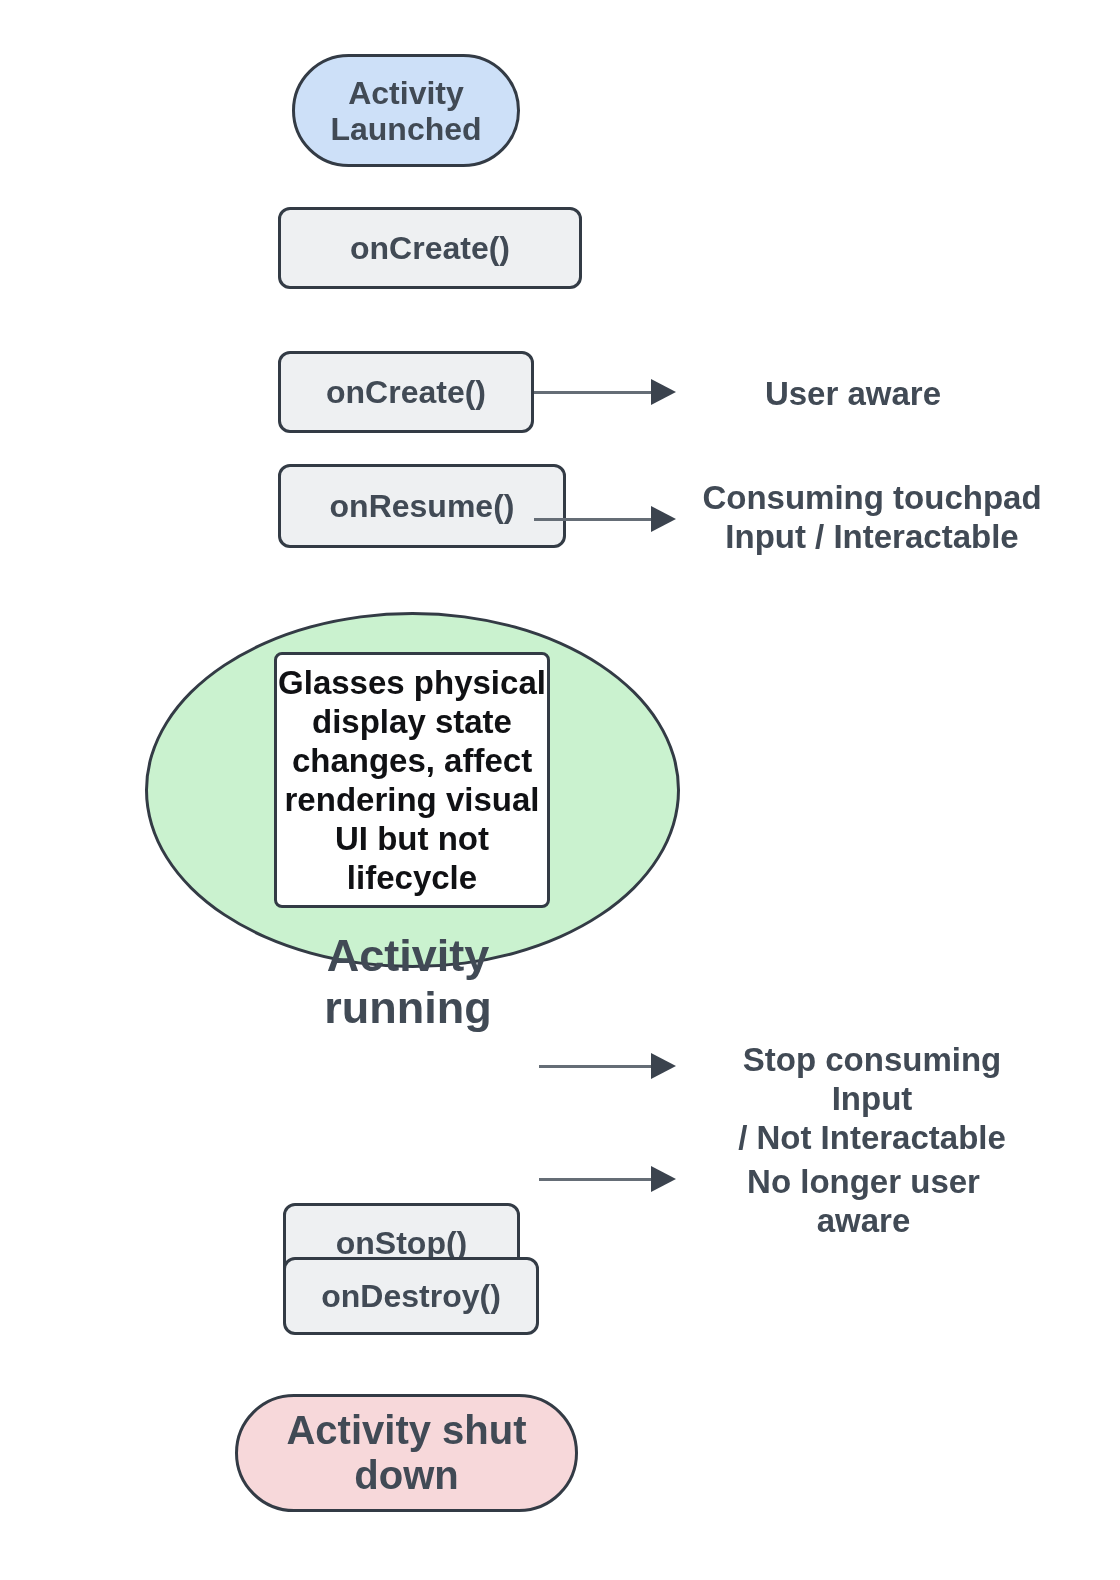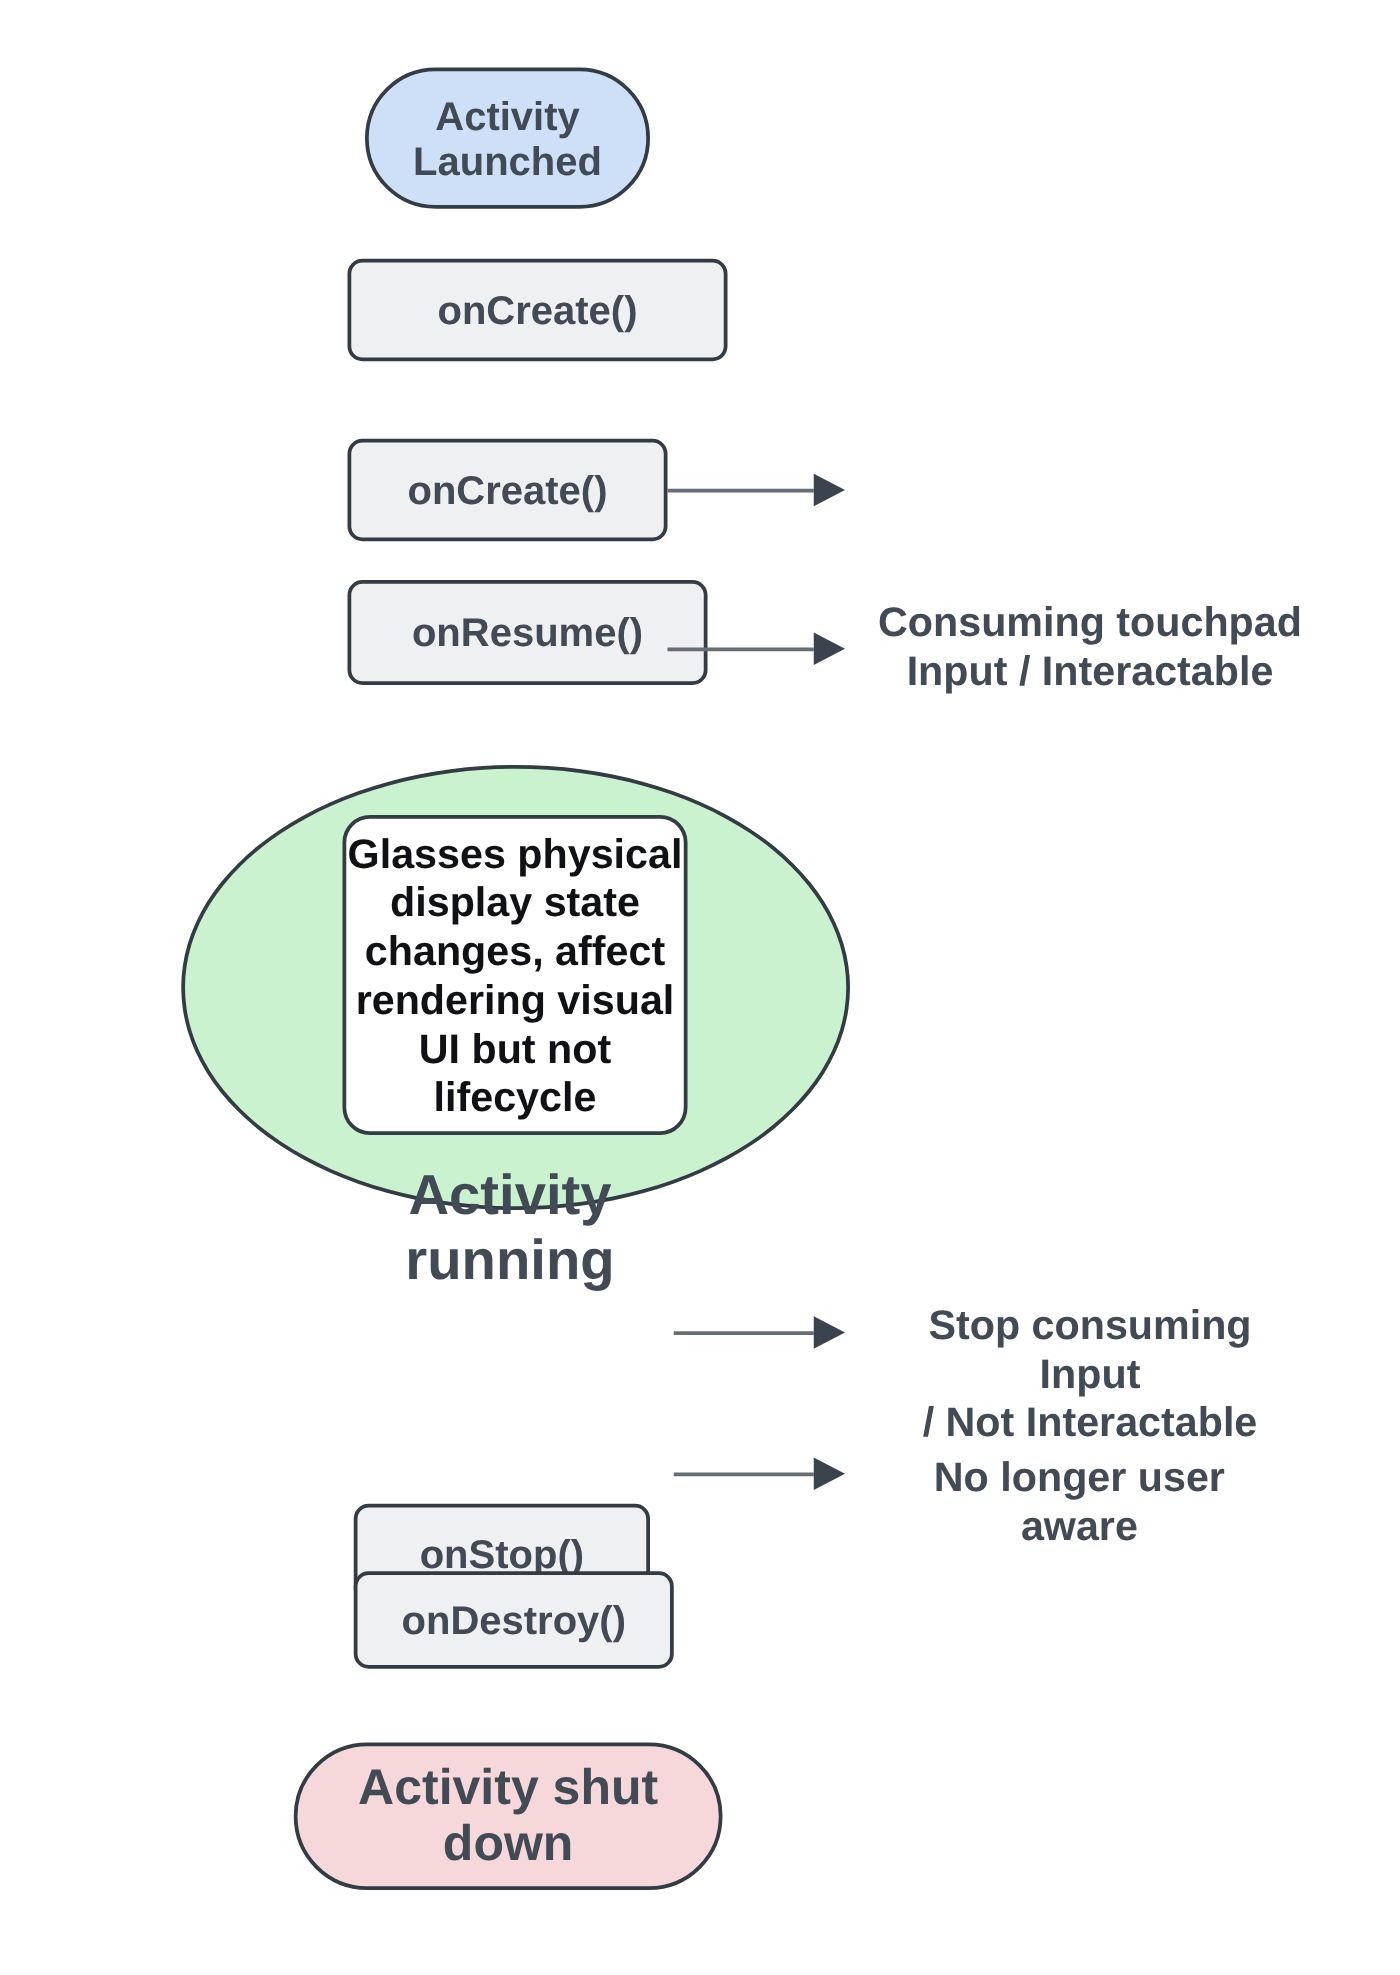--- a/index.html
+++ b/index.html
@@ -105,21 +105,21 @@
     background: var(--green-fill, #caf2cf);
     border: 3px solid var(--border, #333b45);
     border-radius: 50%;
     box-sizing: border-box;
   }
   .running-note-box {
     position: absolute;
     left: 274px; top: 652px; width: 276px; height: 256px;
     background: #ffffff;
     border: 3px solid var(--border, #333b45);
-    border-radius: 22px;
+    border-radius: 8px;
     display: flex;
     align-items: center;
     justify-content: center;
     text-align: center;
     font-size: 33px;
     line-height: 39px;
     color: var(--text-black, #101114);
     white-space: pre-line;
     box-sizing: border-box;
   }
@@ -140,20 +140,21 @@
 
   <div class="flow-box box-oncreate">onCreate()</div>
 
   <div class="flow-box box-onstart">onCreate()</div>
 
   <div class="arrow arrow-onstart">
     <div class="arrow-line"></div>
     <div class="arrow-head"></div>
   </div>
 
+  <div class="note note-user-aware">User aware</div>
 
   <div class="flow-box box-onresume">onResume()</div>
 
   <div class="arrow arrow-onresume">
     <div class="arrow-line"></div>
     <div class="arrow-head"></div>
   </div>
 
   <div class="note note-consuming">Consuming touchpad
 Input / Interactable</div>

